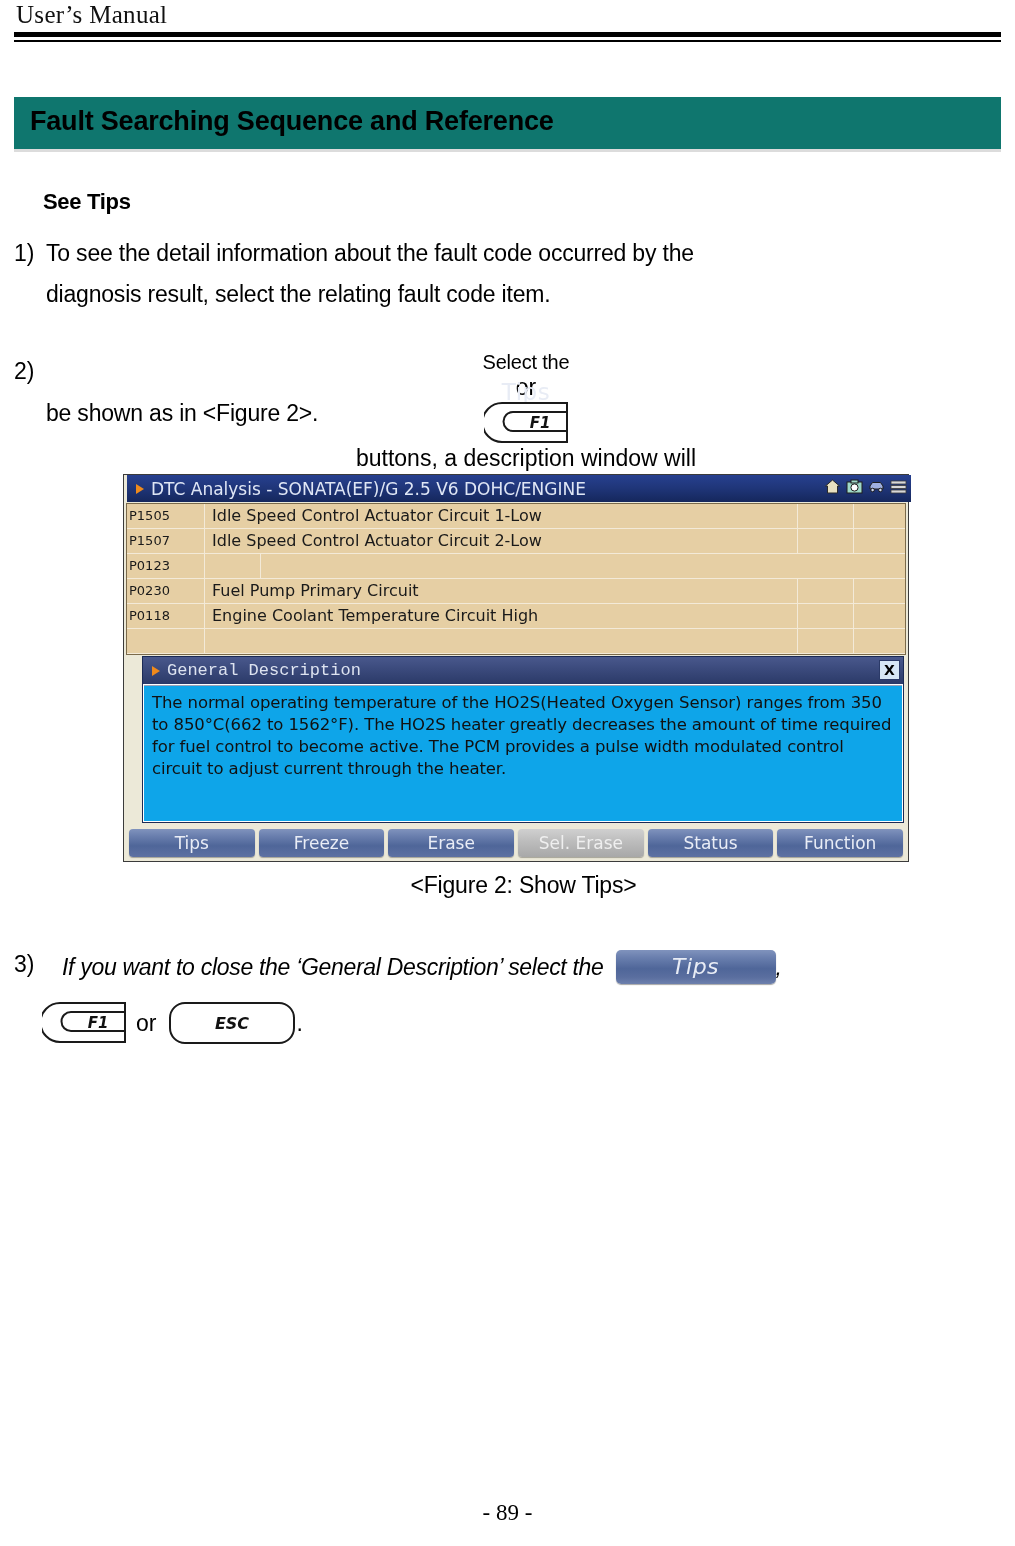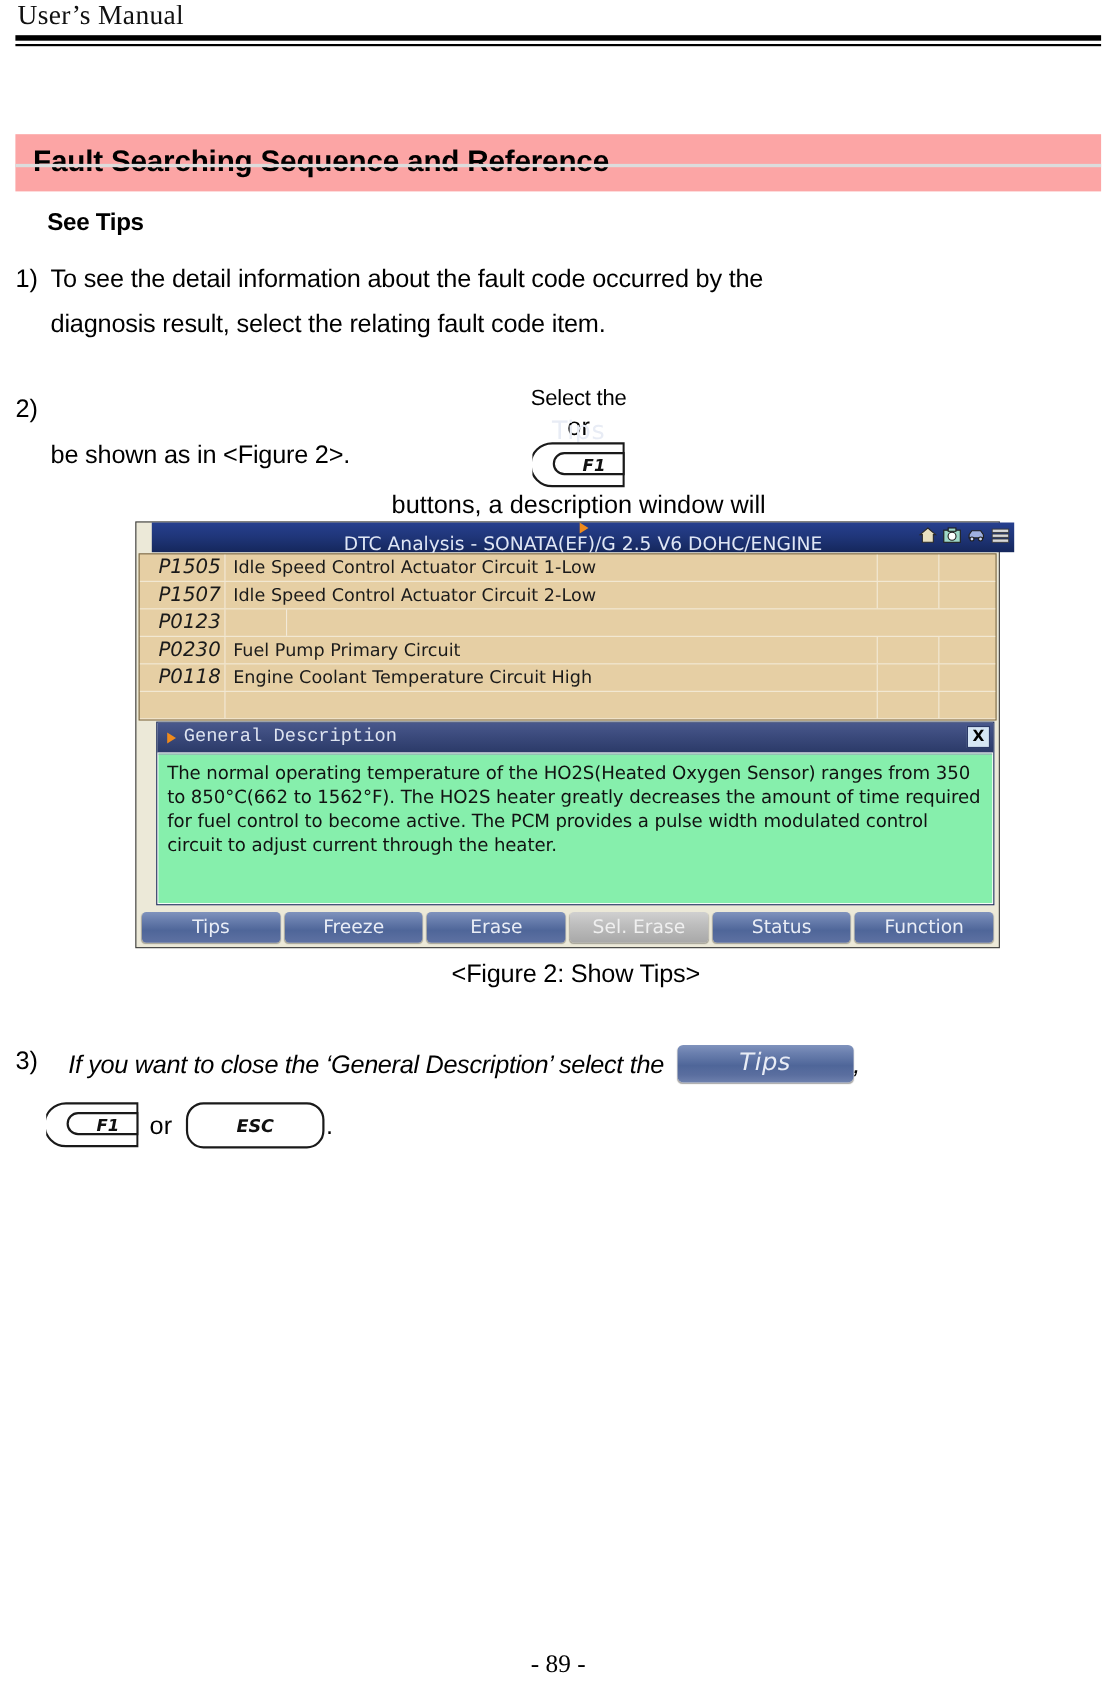--- a/index.html
+++ b/index.html
@@ -48,23 +48,22 @@
     background: #000;
   }
 
   
   .section-banner {
     position: absolute;
     left: 14px;
     top: 97px;
     width: 987px;
     height: 52px;
-    background: #fca5a5;
-    box-sizing: border-box;
-    margin-top: 25px;
+    background: #0f766e;
+    box-sizing: border-box;
   }
   .section-banner-underline {
     position: absolute;
     left: 14px;
     top: 149px;
     width: 987px;
     height: 3px;
     background: #dcdcdc;
   }
   .section-banner-title {
@@ -203,28 +202,27 @@
     left: 123px;
     top: 474px;
     width: 786px;
     height: 388px;
     background: #ece9d8;
     border: 1px solid #3b3b3b;
     box-sizing: border-box;
   }
   .dtc-titlebar {
     position: absolute;
-    left: 14px; top: 0;
+    left: 3px; top: 0;
     width: 784px;
     height: 27px;
     background: linear-gradient(to bottom, #27408f 0%, #1f3578 50%, #15275c 100%);
     display: flex;
     align-items: center;
     box-sizing: border-box;
-    flex-direction: column;
   }
   .dtc-titlebar .tri {
     margin-left: 9px;
     margin-right: 7px;
     width: 0; height: 0;
     border-left: 8px solid #ef8a1c;
     border-top: 5px solid transparent;
     border-bottom: 5px solid transparent;
   }
   .dtc-title-text {
@@ -260,27 +258,26 @@
     display: flex;
     height: 25px;
     border-bottom: 1px solid #f3ead8;
     box-sizing: border-box;
   }
   .dtc-row .c-code {
     width: 78px;
     flex: 0 0 78px;
     border-right: 1px solid #f3ead8;
     box-sizing: border-box;
-    padding-left: 17px;
-    font-family: "DejaVu Sans", sans-serif;
-    font-size: 18px;
+    padding-left: 2px;
+    font-family: "DejaVu Sans", sans-serif;
+    font-size: 13px;
     color: #1a1a1a;
     line-height: 24px;
     white-space: nowrap;
-    font-style: italic;
   }
   .dtc-row .c-desc {
     flex: 1 1 auto;
     border-right: 1px solid #f3ead8;
     box-sizing: border-box;
     padding-left: 7px;
     font-family: "DejaVu Sans", sans-serif;
     font-size: 16px;
     color: #1a1a1a;
     line-height: 24px;
@@ -341,21 +338,21 @@
     font-weight: bold;
     color: #000;
     line-height: 14px;
   }
   .gd-body {
     position: absolute;
     left: 1px;
     top: 28px;
     right: 1px;
     bottom: 1px;
-    background: #86efac;
+    background: #0ea5e9;
     border-top: 1px solid #9aa3b8;
     padding: 6px 8px 0 8px;
     box-sizing: border-box;
   }
   .gd-body p {
     margin: 0;
     font-family: "DejaVu Sans", sans-serif;
     font-size: 16.5px;
     line-height: 22px;
     color: #111;

